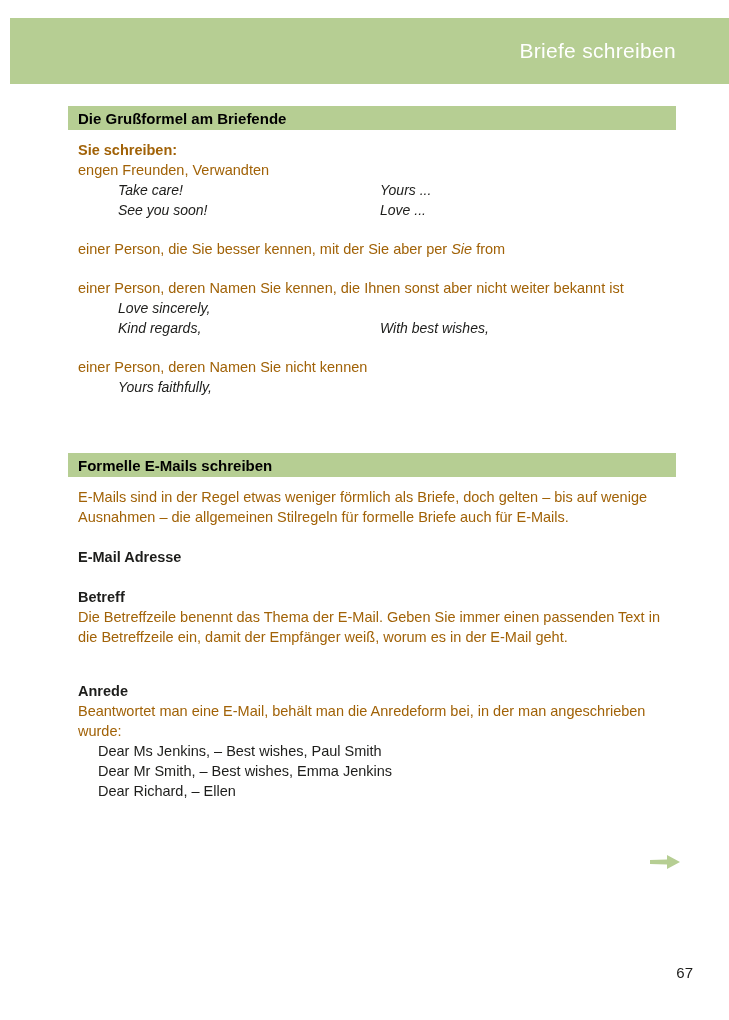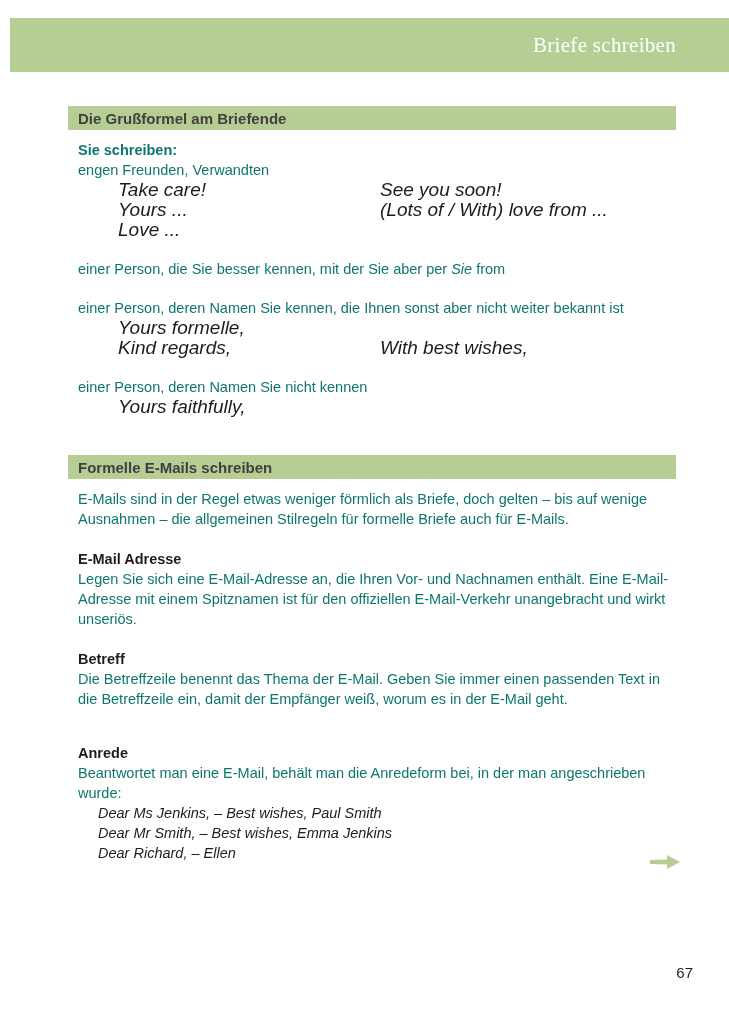--- a/index.html
+++ b/index.html
@@ -8,69 +8,68 @@
 
   .page {
     position:relative;
     width:729px; height:1020px;
     background:#ffffff;
     overflow:hidden;
   }
 
   
   .top-banner {
-    position:absolute; left:10px; right:0; top:18px; height:54px;
+    position:absolute; left:10px; right:0; top:18px; height:66px;
     background:#b6ce93;
     display:flex; align-items:center; justify-content:flex-end;
     padding-right:53px;
-    font-family:Liberation Serif, serif;
   }
   .top-banner-title {
     color:#ffffff; font-size:21px; font-weight:normal; letter-spacing:0.3px;
   }
 
   
   .content {
     position:absolute; left:68px; top:106px; width:608px;
   }
 
   .section-bar {
-    background:#b6ce93; color:#404040;
+    background:#b6ce93; color:#000000;
     font-weight:bold; font-size:15px;
     height:24px; display:flex; align-items:center;
     padding:0 10px;
     margin-bottom:10px;
   }
-  .section-bar.second { margin-top:38px; }
+  .section-bar.second { margin-top:56px; }
 
   .body-indent { padding-left:10px; }
 
   .body-text {
-    font-size:14.5px; line-height:20px; color:#0f766e;
+    font-size:14.5px; line-height:20px; color:#a16207;
   }
   .bold { font-weight:bold; }
 
   .group { margin-bottom:19px; }
   .group-lead { white-space:nowrap; }
 
   .example-grid {
     display:grid;
     grid-template-columns:262px auto;
     padding-left:40px;
   }
   .example-grid .ex {
-    font-style:italic; font-size:19px; line-height:20px;
+    font-style:italic; font-size:14px; line-height:20px;
   }
 
   .subsection { margin-top:20px; }
   .subsection.anrede { margin-top:34px; }
   .subsection-heading { font-weight:bold; font-size:14.5px; line-height:20px; }
 
   .examples { padding-left:20px; }
-  .examples .ex-line { font-style:italic; font-size:14.5px; line-height:20px; }
+  .examples .ex-line { font-size:14.5px; line-height:20px; }
 
   .arrow-icon {
     position:absolute; left:650px; top:852px;
     width:30px; height:20px;
   }
 
   .page-number {
     position:absolute; right:36px; top:964px;
     font-size:15px; color:#1d1d1b;
   }
@@ -90,36 +89,35 @@
       <span>Die Grußformel am Briefende</span>
     </div>
 
     <div class="body-indent">
 
       <div class="group">
         <p class="body-text bold">Sie schreiben:</p>
         <p class="body-text group-lead">engen Freunden, Verwandten</p>
         <div class="example-grid">
           <span class="ex">Take care!</span>
+          <span class="ex">Yours ...</span>
           <span class="ex">See you soon!</span>
-          <span class="ex">Yours ...</span>
-          <span class="ex">(Lots of / With) love from ...</span>
           <span class="ex">Love ...</span>
           <span class="ex"></span>
         </div>
       </div>
 
       <div class="group">
         <p class="body-text group-lead"><span>einer Person, die Sie besser kennen, mit der Sie aber per </span><em>Sie</em><span> from</span></p>
       </div>
 
       <div class="group">
         <p class="body-text group-lead">einer Person, deren Namen Sie kennen, die Ihnen sonst aber nicht weiter bekannt ist</p>
         <div class="example-grid">
-          <span class="ex">Yours formelle,</span>
+          <span class="ex">Love sincerely,</span>
           <span class="ex"></span>
           <span class="ex">Kind regards,</span>
           <span class="ex">With best wishes,</span>
         </div>
       </div>
 
       <div class="group">
         <p class="body-text group-lead">einer Person, deren Namen Sie nicht kennen</p>
         <div class="example-grid">
           <span class="ex">Yours faithfully,</span>
@@ -132,21 +130,20 @@
     <div class="section-bar second">
       <span>Formelle E-Mails schreiben</span>
     </div>
 
     <div class="body-indent">
 
       <p class="body-text">E-Mails sind in der Regel etwas weniger förmlich als Briefe, doch gelten – bis auf wenige Ausnahmen – die allgemeinen Stilregeln für formelle Briefe auch für E-Mails.</p>
 
       <div class="subsection">
         <h2 class="subsection-heading">E-Mail Adresse</h2>
-        <p class="body-text">Legen Sie sich eine E-Mail-Adresse an, die Ihren Vor- und Nachnamen enthält. Eine E-Mail-Adresse mit einem Spitznamen ist für den offiziellen E-Mail-Verkehr unangebracht und wirkt unseriös.</p>
       </div>
 
       <div class="subsection">
         <h2 class="subsection-heading">Betreff</h2>
         <p class="body-text">Die Betreffzeile benennt das Thema der E-Mail. Geben Sie immer einen passenden Text in die Betreffzeile ein, damit der Empfänger weiß, worum es in der E-Mail geht.</p>
       </div>
 
       <div class="subsection anrede">
         <h2 class="subsection-heading">Anrede</h2>
         <p class="body-text">Beantwortet man eine E-Mail, behält man die Anredeform bei, in der man angeschrieben wurde:</p>

